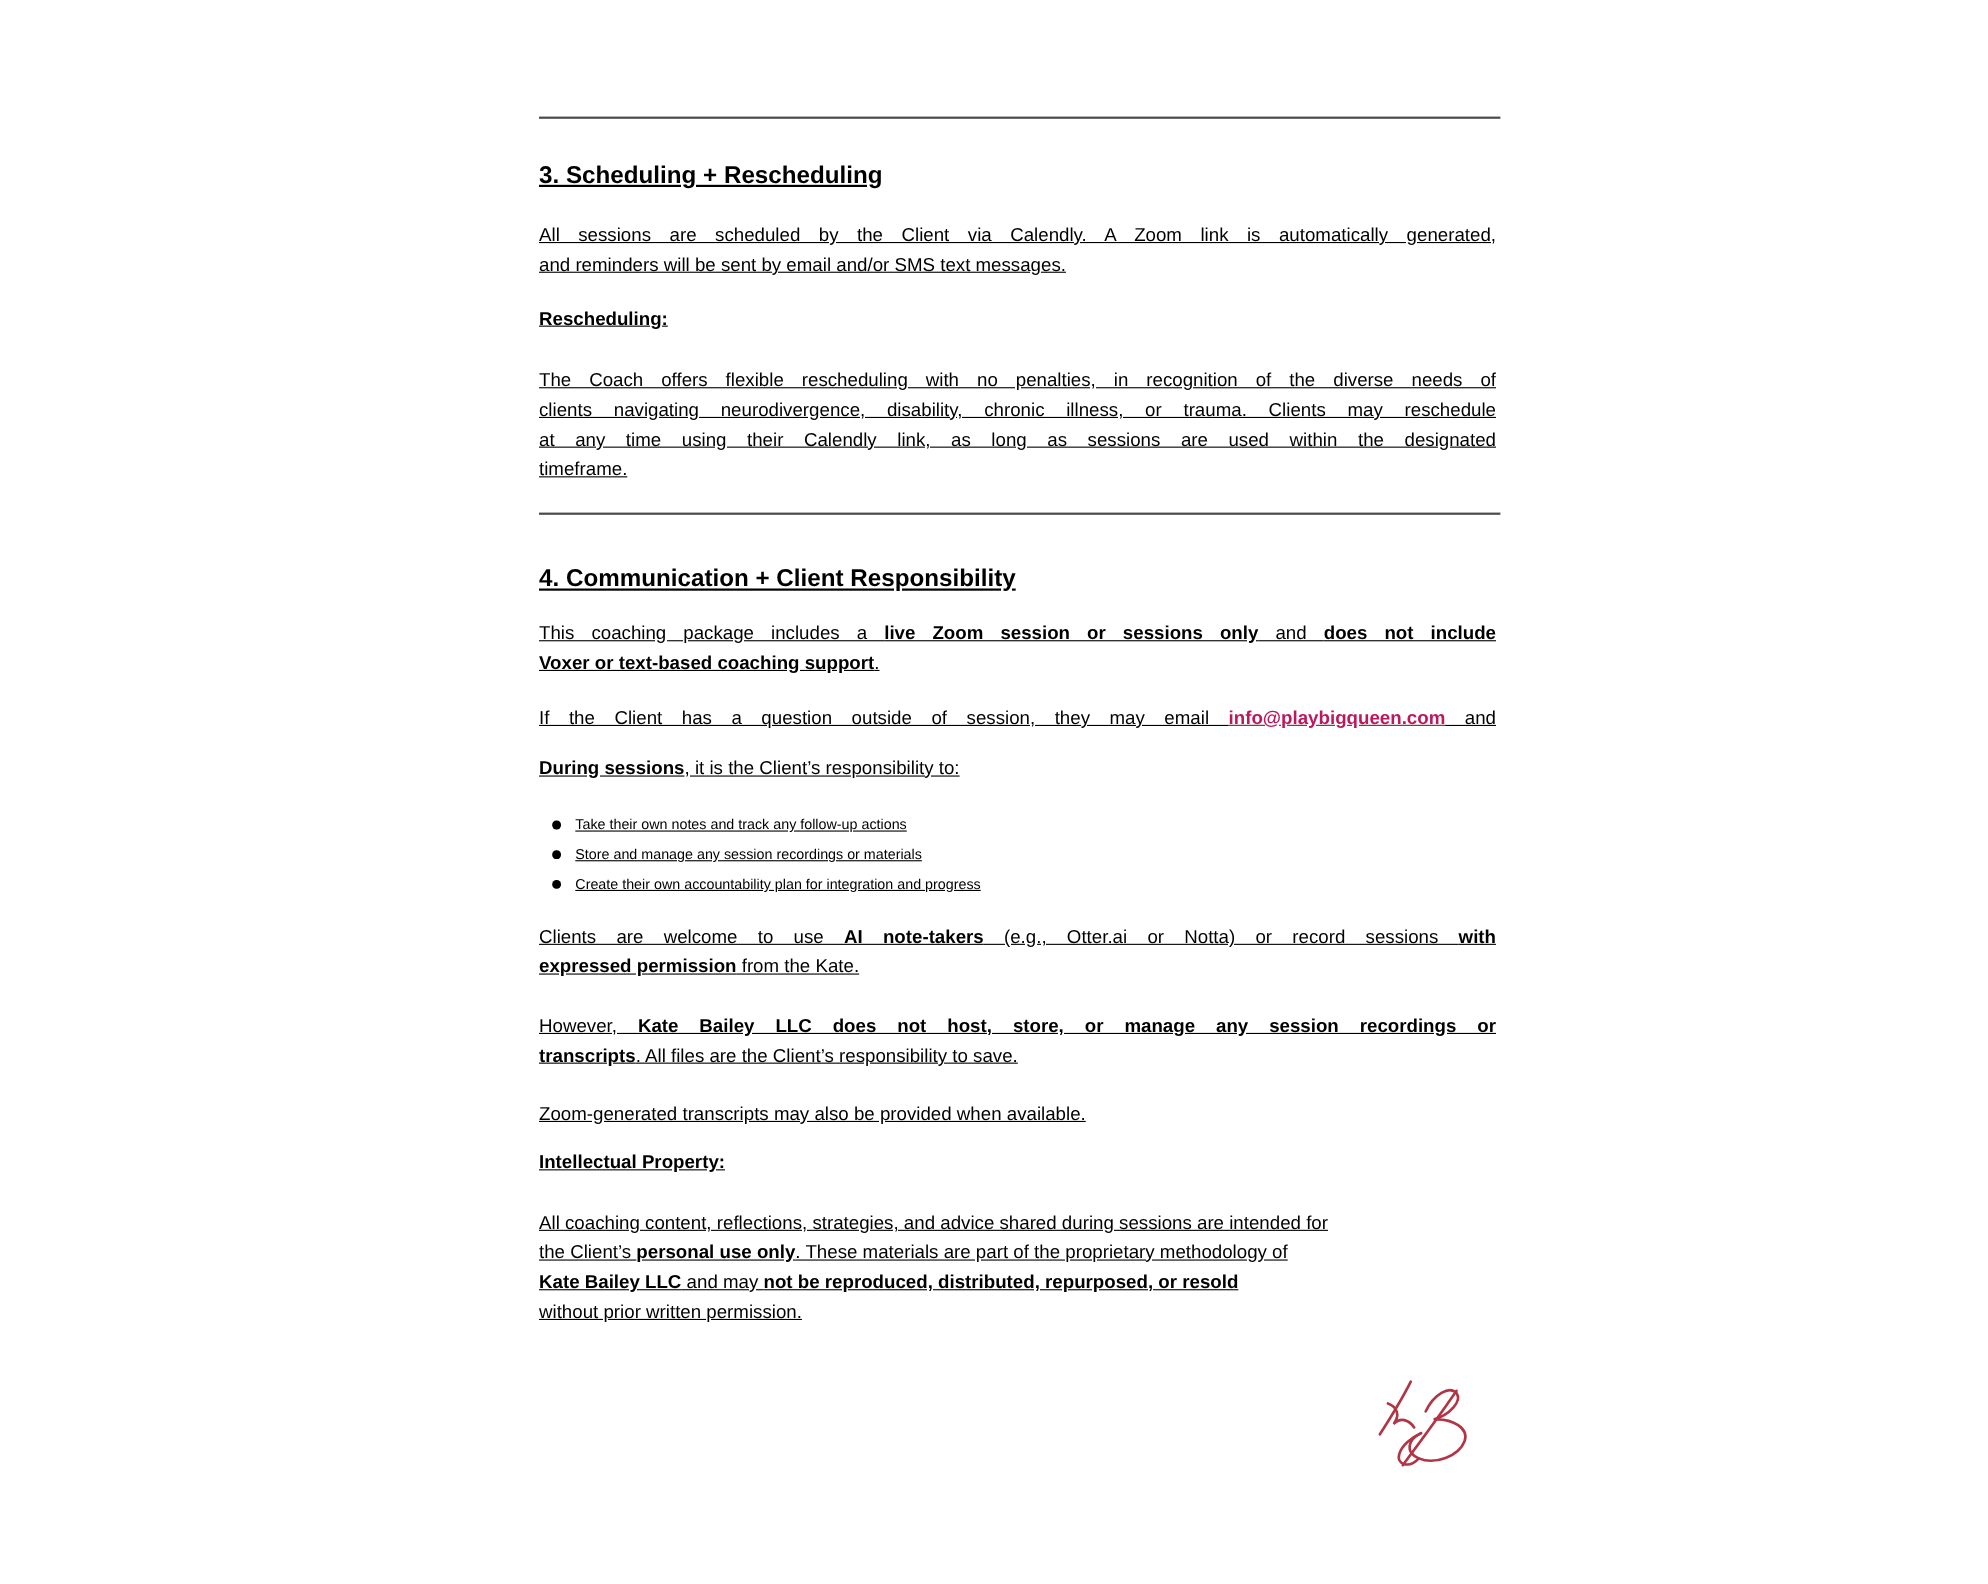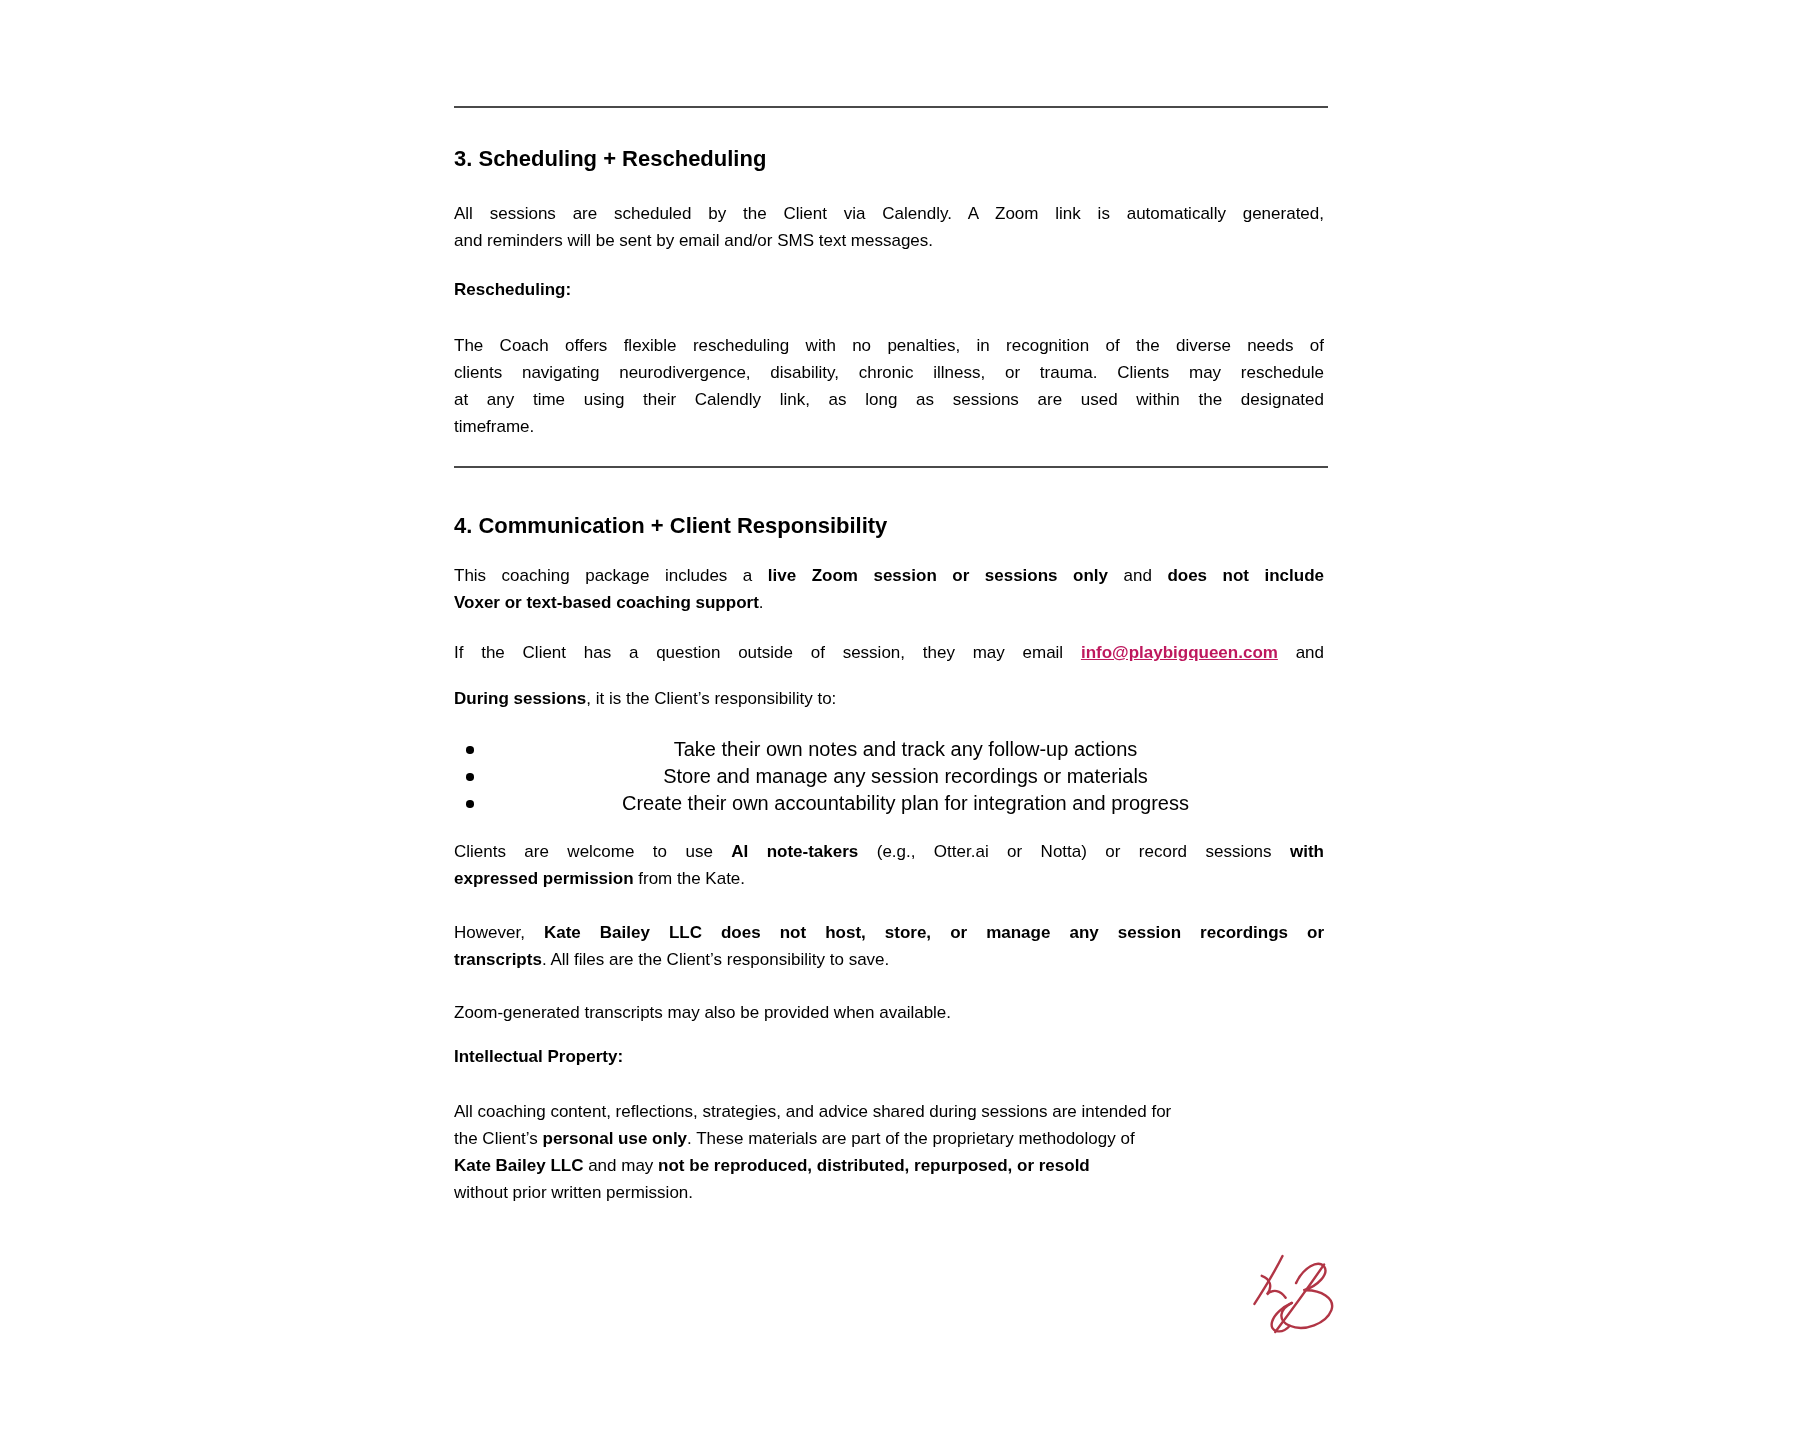--- a/index.html
+++ b/index.html
@@ -6,33 +6,34 @@
   #page{
     position:relative;
     width:1807px;height:1440px;
     background:#ffffff;
     font-family:"Liberation Sans","DejaVu Sans",sans-serif;
     color:#000000;
     overflow:hidden;
   }
   #doc-column{
     position:absolute;
-    left:454px;top:0;
+    left:490px;top:0;
     width:870px;
+    text-decoration:underline;
   }
   .rule{height:2px;background:#4a4a4a;width:874px;}
   .heading{
     font-size:22px;font-weight:700;line-height:27px;white-space:nowrap;
   }
   .para{font-size:17px;line-height:27px;}
   .line{min-height:27px;}
   .line.j{text-align:justify;text-align-last:justify;}
   .b{font-weight:700;}
   a.link{color:#be185d;font-weight:700;text-decoration:underline;cursor:pointer;}
-  .bullets{font-size:20px;line-height:27px;text-align:center;}
+  .bullets{font-size:13px;line-height:27px;}
   .bullet-item{position:relative;padding-left:33px;}
   .dot{
     position:absolute;left:12px;top:10px;
     width:7.5px;height:7.5px;border-radius:50%;background:#000;
   }
   
   #rule1{margin-top:106px}
   #h3{margin-top:37px}
   #p1{margin-top:28px}
   #resch{margin-top:22px}

